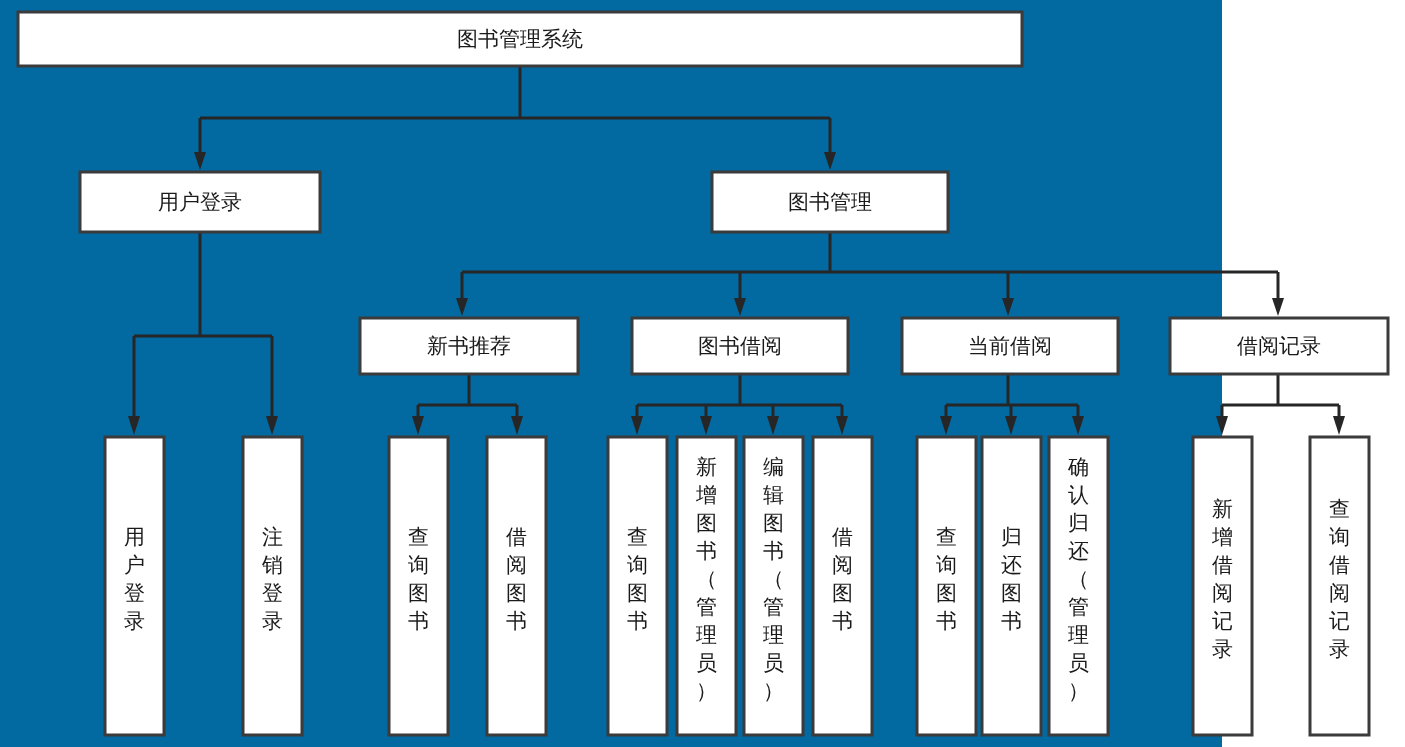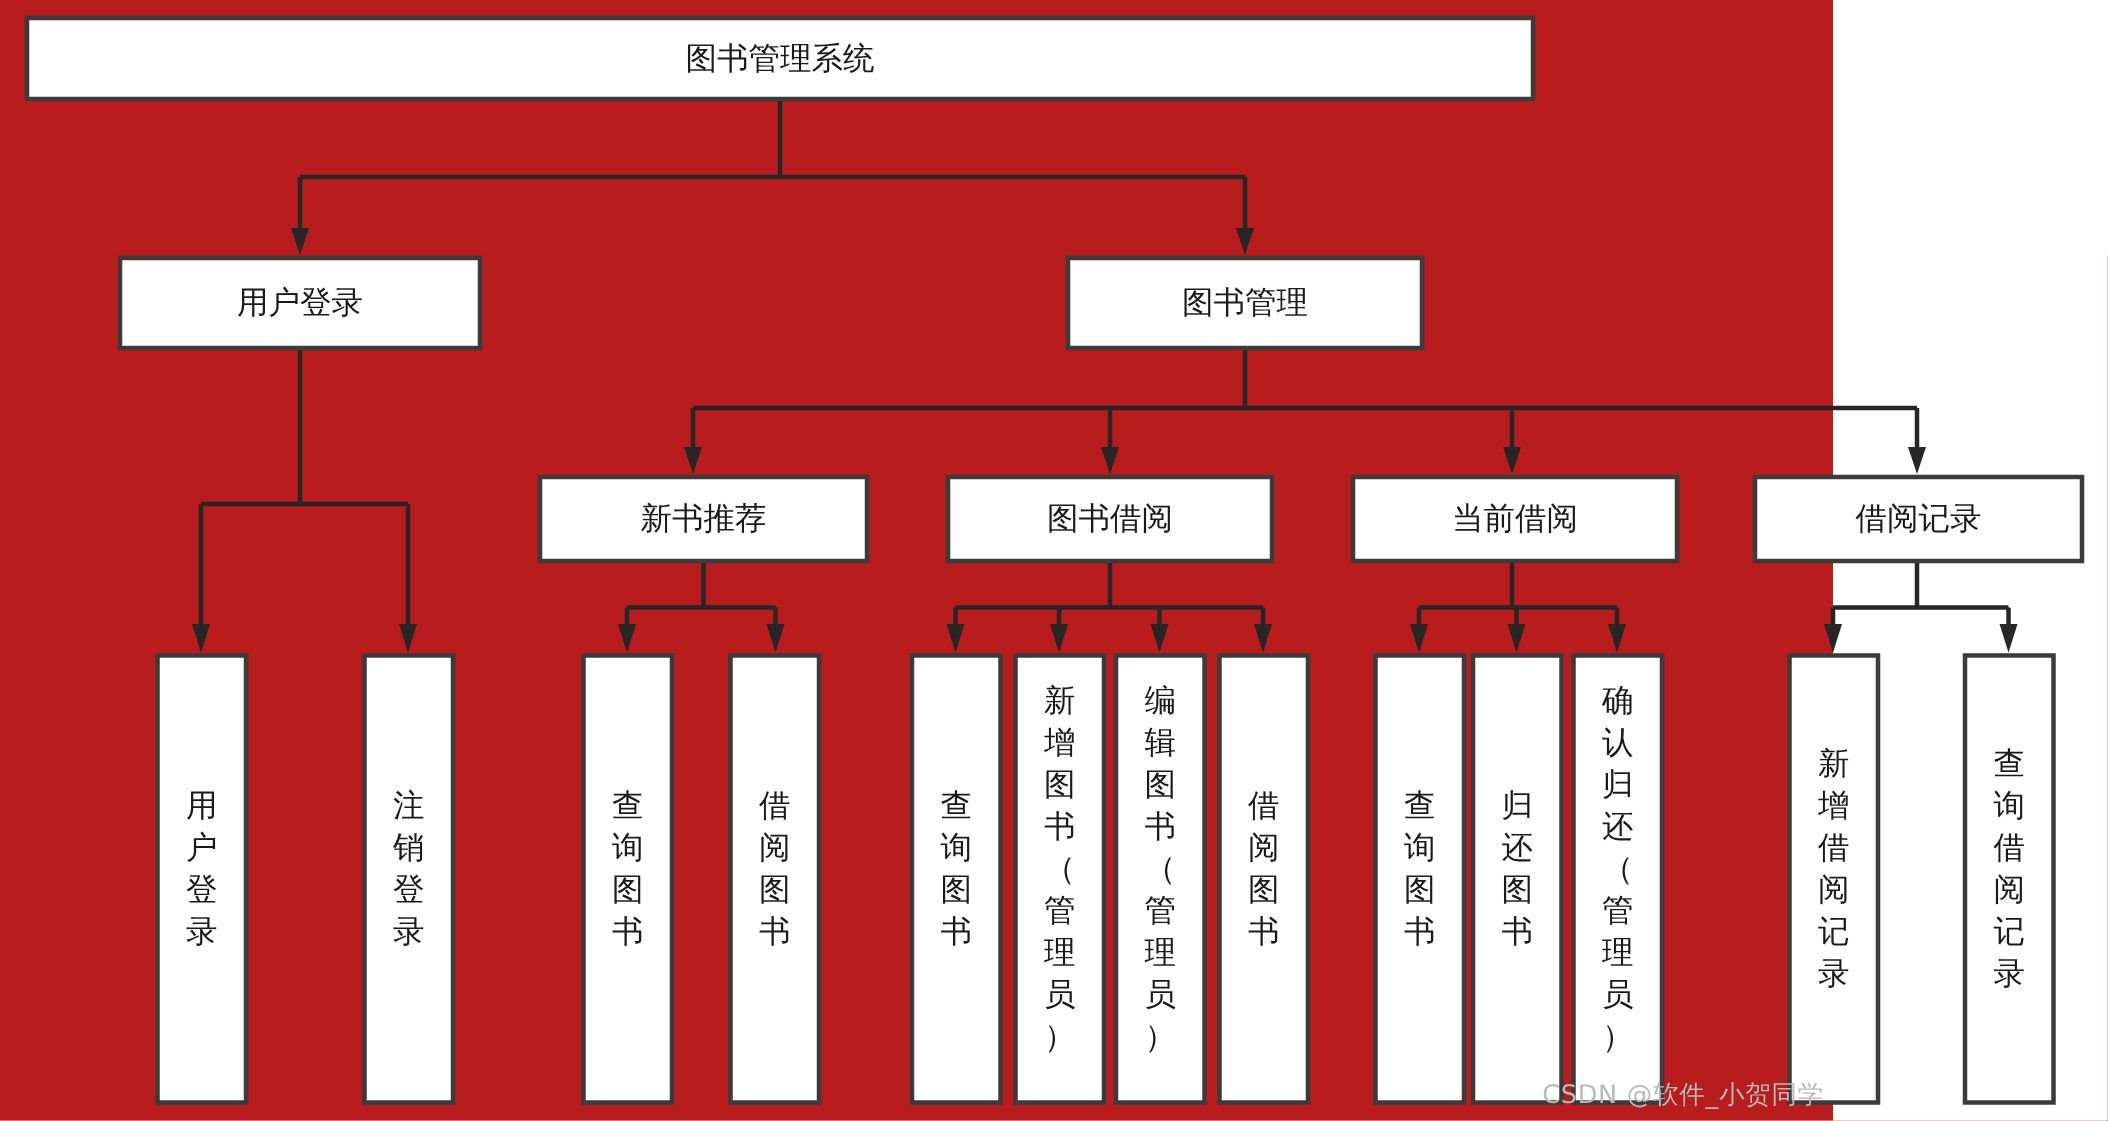--- a/index.html
+++ b/index.html
@@ -10,21 +10,21 @@
   body {
     width: 1405px;
     height: 747px;
     overflow: hidden;
     font-family: "Liberation Sans", sans-serif;
   }
   #diagram-root {
     position: relative;
     width: 1222px;
     height: 747px;
-    background: #b91c1c;
+    background: #0369a1;
   }
   svg#tree-svg {
     position: absolute;
     left: 0;
     top: 0;
     width: 1405px;
     height: 747px;
   }
   .node-box {
     fill: #ffffff;
@@ -223,14 +223,13 @@
           <rect class="node-box" x="1193" y="437" width="59" height="298"></rect>
           <text class="node-label-v" x="1222.5" y="516"><tspan x="1222.5" dy="0">新</tspan><tspan x="1222.5" dy="28">增</tspan><tspan x="1222.5" dy="28">借</tspan><tspan x="1222.5" dy="28">阅</tspan><tspan x="1222.5" dy="28">记</tspan><tspan x="1222.5" dy="28">录</tspan></text>
         </g>
         <g>
           <rect class="node-box" x="1310" y="437" width="59" height="298"></rect>
           <text class="node-label-v" x="1339.5" y="516"><tspan x="1339.5" dy="0">查</tspan><tspan x="1339.5" dy="28">询</tspan><tspan x="1339.5" dy="28">借</tspan><tspan x="1339.5" dy="28">阅</tspan><tspan x="1339.5" dy="28">记</tspan><tspan x="1339.5" dy="28">录</tspan></text>
         </g>
       </g>
   </svg>
 
-  <div class="watermark-text">CSDN @软件_小贺同学</div>
 </div>
 
 </body></html>

